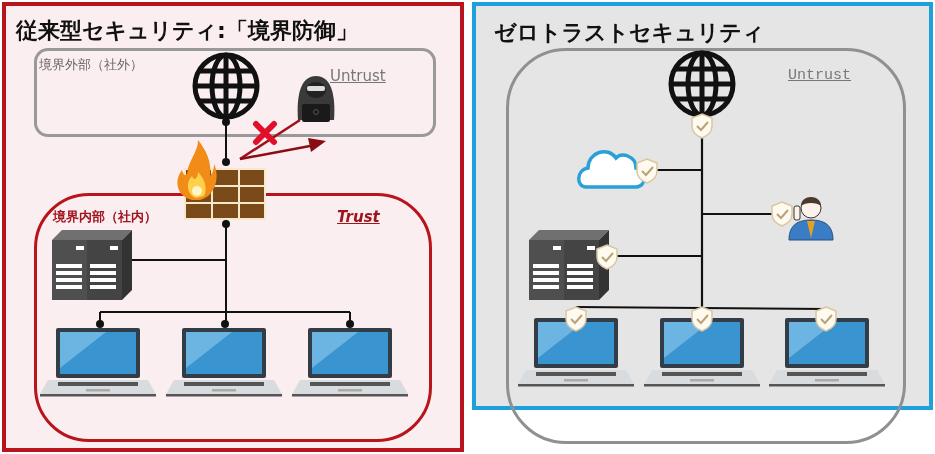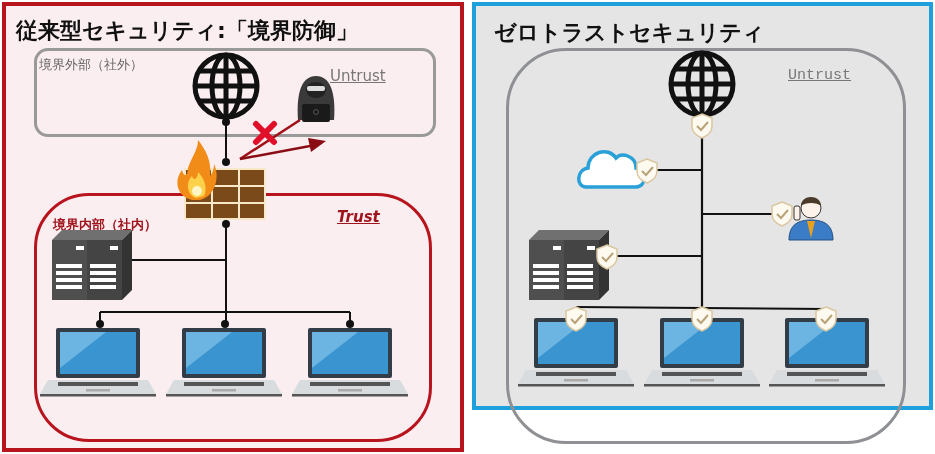--- a/index.html
+++ b/index.html
@@ -25,21 +25,21 @@
 </head>
 <body>
 
 <div class="panel" id="left-panel">
   <div class="panel-title">従来型セキュリティ:「境界防御」</div>
   <div class="zone" id="outside-zone">
     <div class="zone-label" style="left:2px;top:5px;">境界外部（社外）</div>
     <div class="trust-label gray" style="left:293px;top:16px;">Untrust</div>
   </div>
   <div class="zone" id="inside-zone">
-    <div class="zone-label red" style="left:16px;top:12px;margin-top:8px;">境界内部（社内）</div>
+    <div class="zone-label red" style="left:16px;top:12px;">境界内部（社内）</div>
     <div class="trust-label red" style="left:300px;top:12px;font-style:italic;">Trust</div>
   </div>
 </div>
 
 <div class="panel" id="right-panel">
   <div class="panel-title">ゼロトラストセキュリティ</div>
   <div class="zone" id="zt-zone">
     <div class="trust-label gray" style="left:279px;top:16px;">Untrust</div>
   </div>
 </div>

